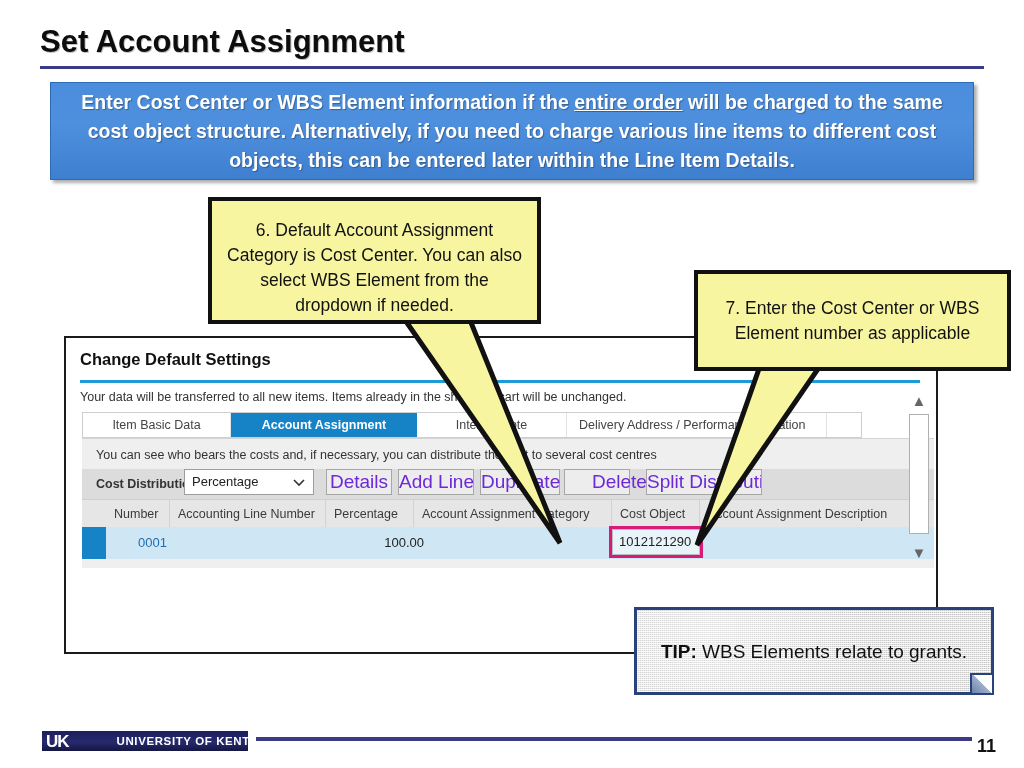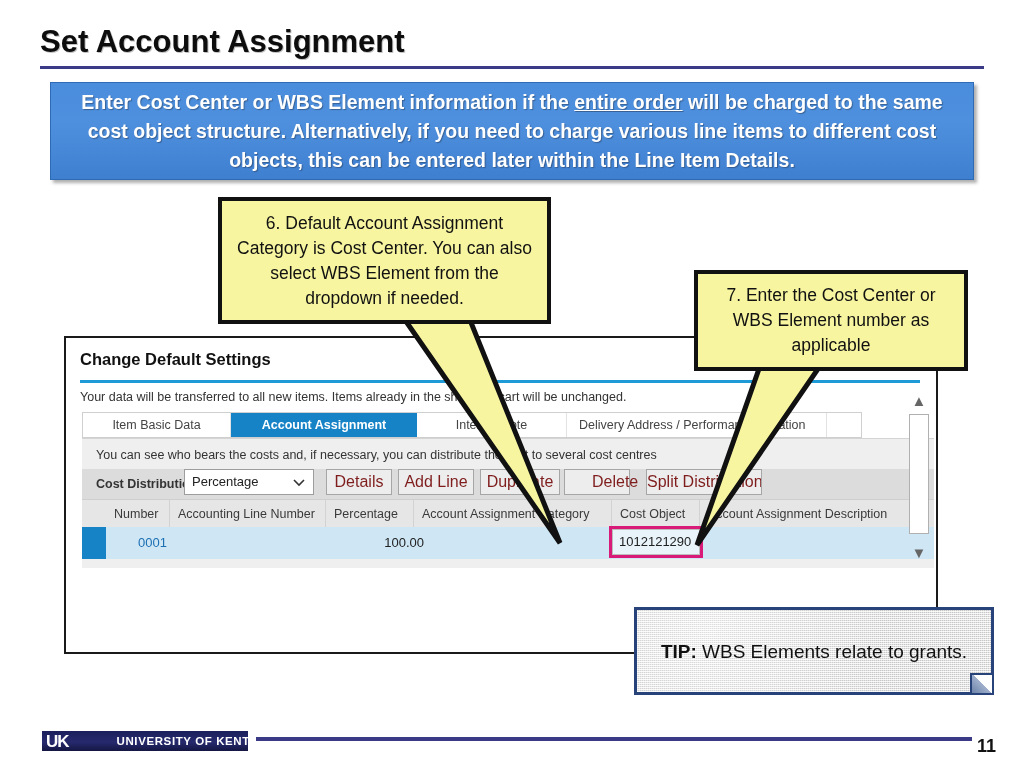--- a/index.html
+++ b/index.html
@@ -42,22 +42,22 @@
   .callout{
     position:absolute;
     background:#f7f5a0;
     border:4px solid #111;
     box-sizing:border-box;
     text-align:center;
     font-size:17.5px;line-height:25px;color:#111;
     display:flex;align-items:center;justify-content:center;
     z-index:30;
   }
-  #callout6{left:218px;top:197px;width:333px;height:127px;}
-  #callout7{left:694px;top:270px;width:274px;height:101px;}
+  #callout6{left:208px;top:197px;width:333px;height:127px;align-items:flex-end;}
+  #callout7{left:694px;top:270px;width:317px;height:101px;}
   .callout span{display:block;padding:2px 10px;}
   
   #tails{position:absolute;left:0;top:0;width:1024px;height:768px;z-index:28;}
   
   #app{
     position:absolute;left:64px;top:336px;width:874px;height:318px;
     background:#ffffff;
     border:2px solid #1a1a1a;
     box-sizing:border-box;
     overflow:hidden;
@@ -97,21 +97,21 @@
   #cd-label{position:absolute;left:14px;top:38px;font-size:12.5px;font-weight:bold;color:#333;}
   #cd-select{
     position:absolute;left:102px;top:30px;width:130px;height:26px;
     background:#fff;border:1px solid #9d9d9d;box-sizing:border-box;
     font-size:13px;color:#222;padding-left:7px;line-height:24px;
   }
   #cd-select .chev{position:absolute;right:8px;top:6px;}
   .tbtn{
     position:absolute;top:30px;height:26px;line-height:24px;
     background:#ededed;border:1px solid #a6a6a6;box-sizing:border-box;
-    font-size:16px;color:#7f1d1d;text-align:center;white-space:nowrap;
+    font-size:19px;color:#6d28d9;text-align:center;white-space:nowrap;
   }
   
   #thead{
     position:absolute;left:0;top:60px;width:852px;height:28px;
     background:#e6e6e6;border-top:1px solid #cfcfcf;border-bottom:1px solid #cfcfcf;
   }
   .th{
     position:absolute;top:0;height:28px;line-height:28px;
     font-size:12.5px;color:#3a3a3a;border-right:1px solid #d2d2d2;
     box-sizing:border-box;padding-left:8px;white-space:nowrap;overflow:hidden;

